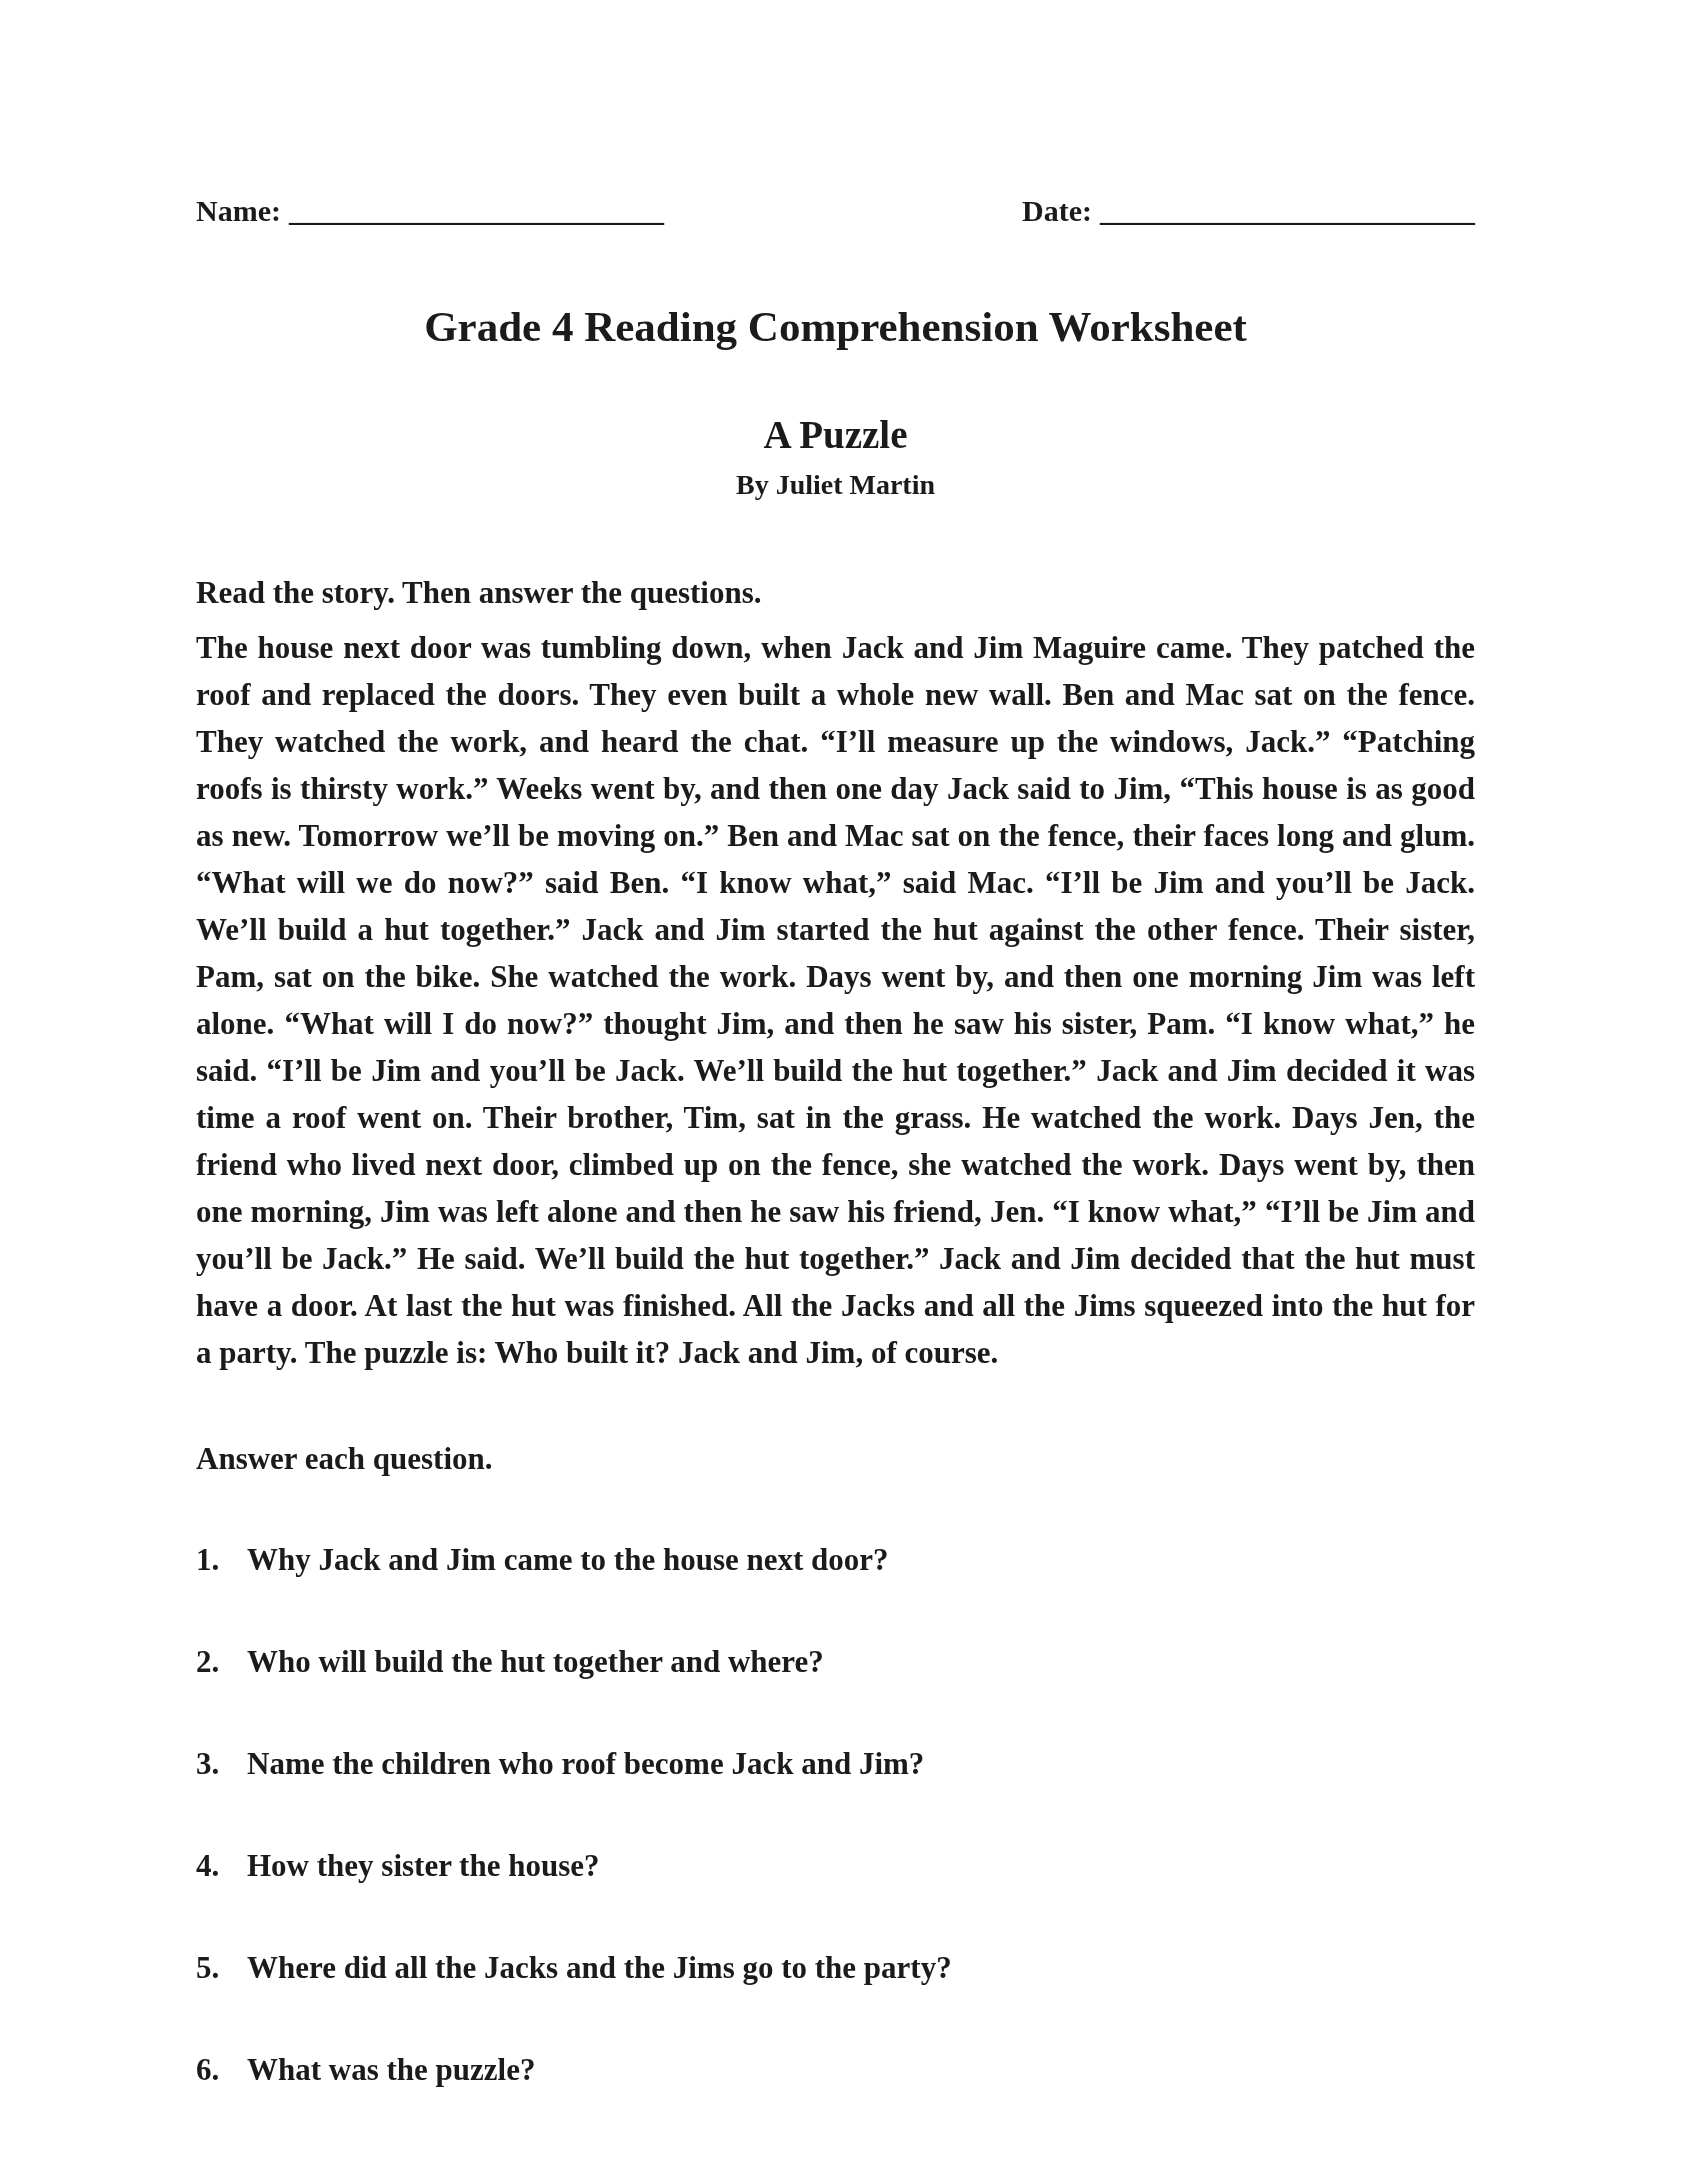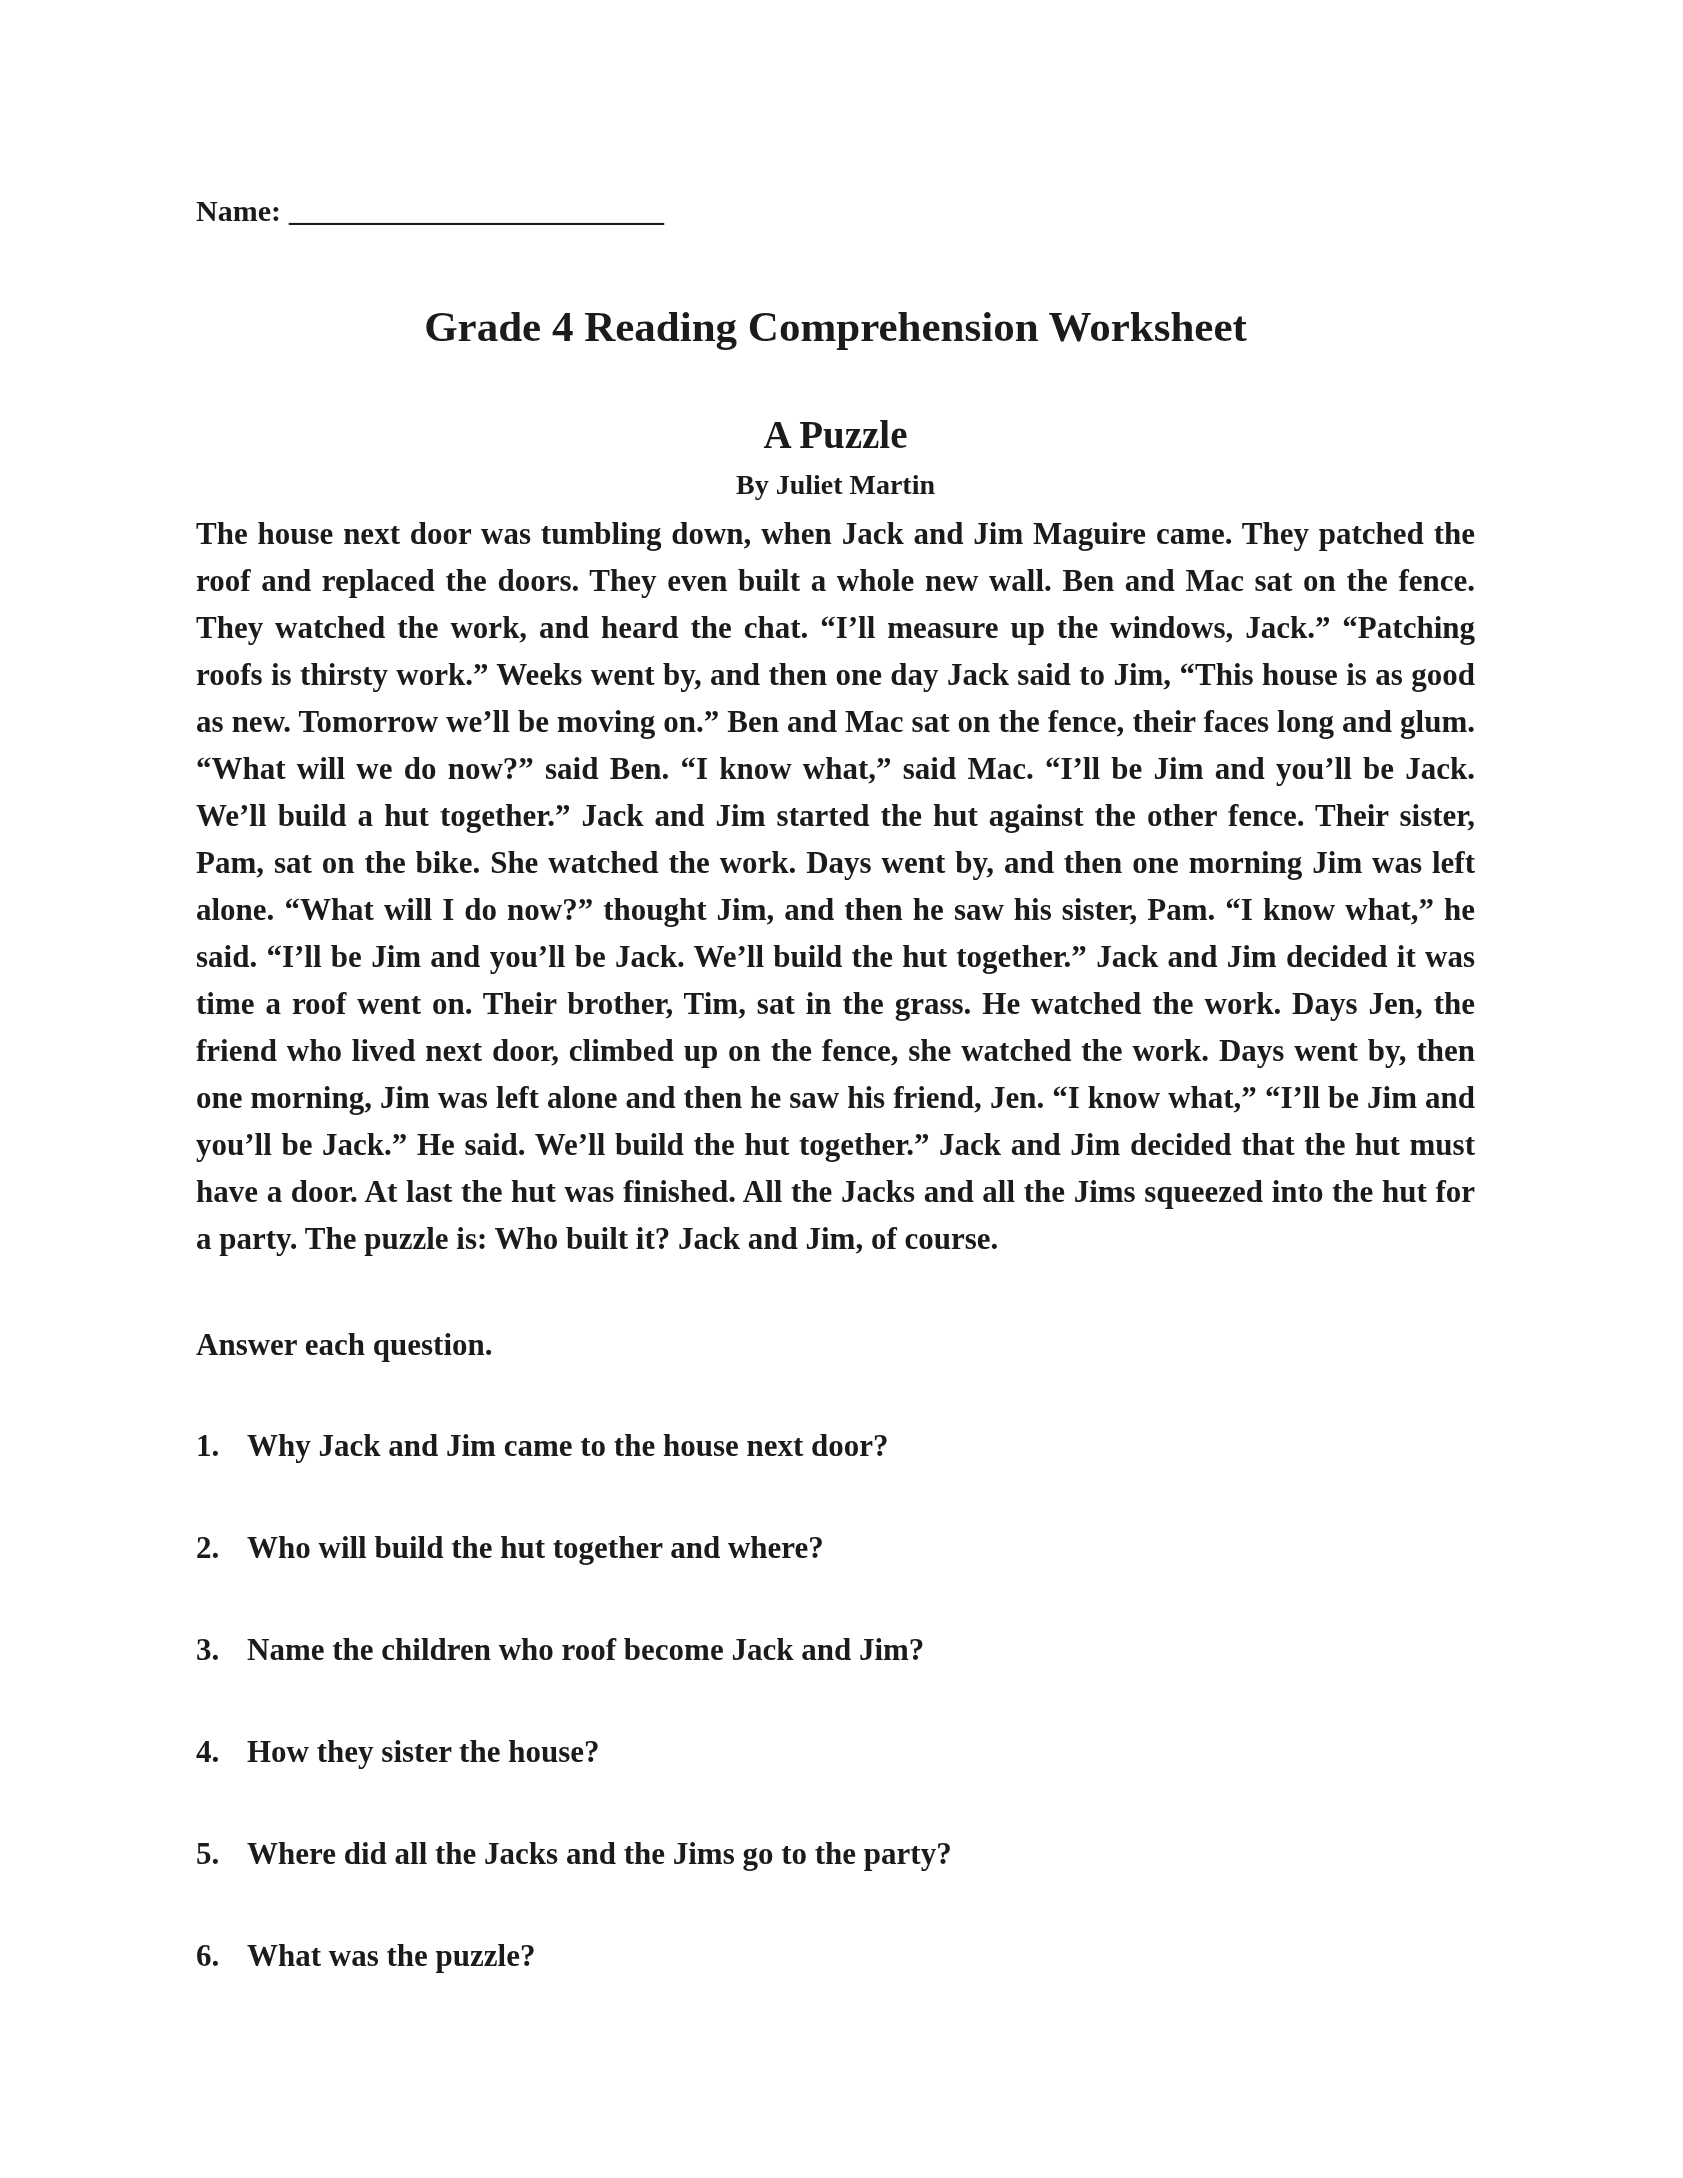--- a/index.html
+++ b/index.html
@@ -81,28 +81,32 @@
 </style>
 </head>
 <body>
 
 <div class="page">
 
   <div class="header-row">
     <div class="field-group">
       <span class="field-label">Name:</span><span class="blank-line">_________________________</span>
     </div>
+    <div class="field-group">
+      <span class="field-label">Date:</span><span class="blank-line">_________________________</span>
+    </div>
   </div>
 
   <h1 class="main-title">Grade 4 Reading Comprehension Worksheet</h1>
 
   <h2 class="story-title">A Puzzle</h2>
 
   <div class="author">By Juliet Martin</div>
 
+  <p class="instructions">Read the story. Then answer the questions.</p>
 
   <p class="story-text">The house next door was tumbling down, when Jack and Jim Maguire came. They patched the roof and replaced the doors. They even built a whole new wall. Ben and Mac sat on the fence. They watched the work, and heard the chat. “I’ll measure up the windows, Jack.” “Patching roofs is thirsty work.” Weeks went by, and then one day Jack said to Jim, “This house is as good as new. Tomorrow we’ll be moving on.” Ben and Mac sat on the fence, their faces long and glum. “What will we do now?” said Ben. “I know what,” said Mac. “I’ll be Jim and you’ll be Jack. We’ll build a hut together.” Jack and Jim started the hut against the other fence. Their sister, Pam, sat on the bike. She watched the work. Days went by, and then one morning Jim was left alone. “What will I do now?” thought Jim, and then he saw his sister, Pam. “I know what,” he said. “I’ll be Jim and you’ll be Jack. We’ll build the hut together.” Jack and Jim decided it was time a roof went on. Their brother, Tim, sat in the grass. He watched the work. Days Jen, the friend who lived next door, climbed up on the fence, she watched the work. Days went by, then one morning, Jim was left alone and then he saw his friend, Jen. “I know what,” “I’ll be Jim and you’ll be Jack.” He said. We’ll build the hut together.” Jack and Jim decided that the hut must have a door. At last the hut was finished. All the Jacks and all the Jims squeezed into the hut for a party. The puzzle is: Who built it? Jack and Jim, of course.</p>
 
   <p class="answer-heading">
     <span class="underlined">Answer each question.</span>
   </p>
 
   <div class="questions">
     <div class="question-item">
       <span class="q-num">1.</span>

